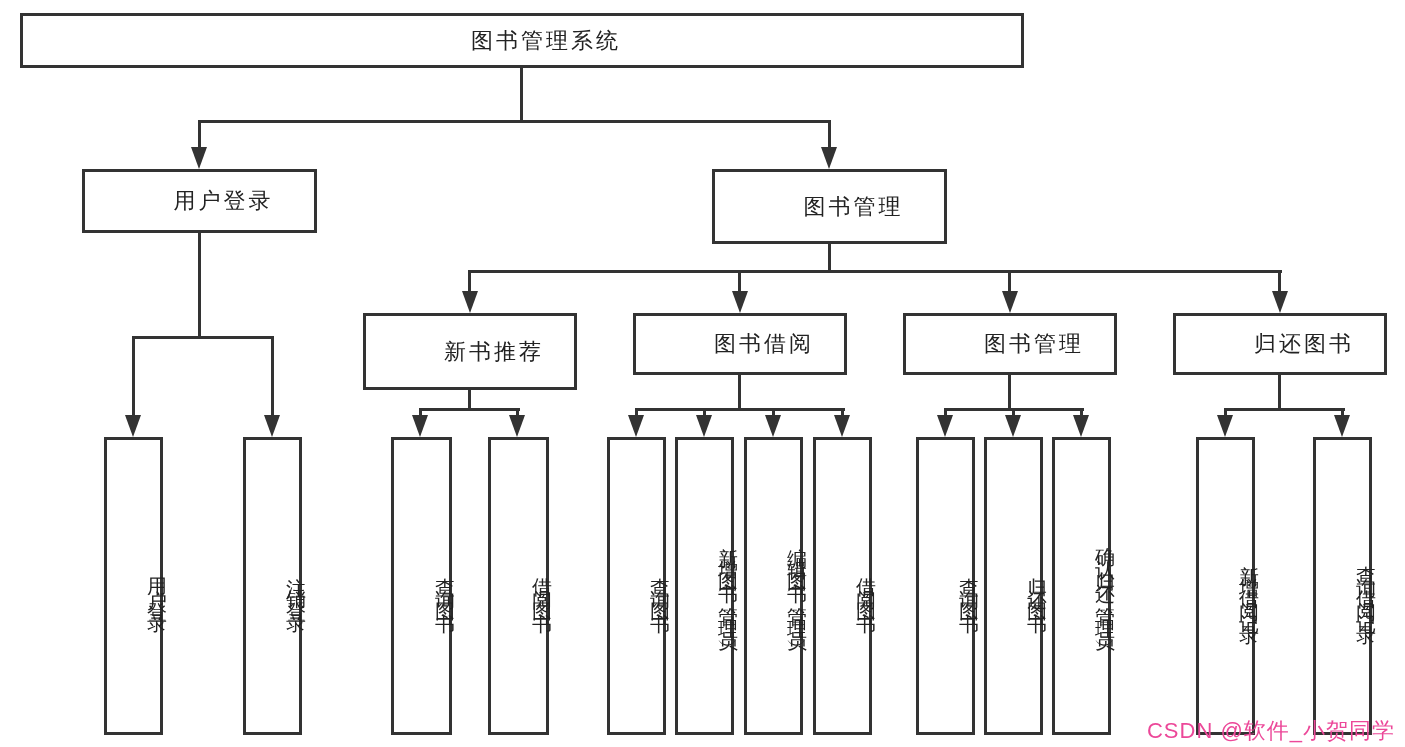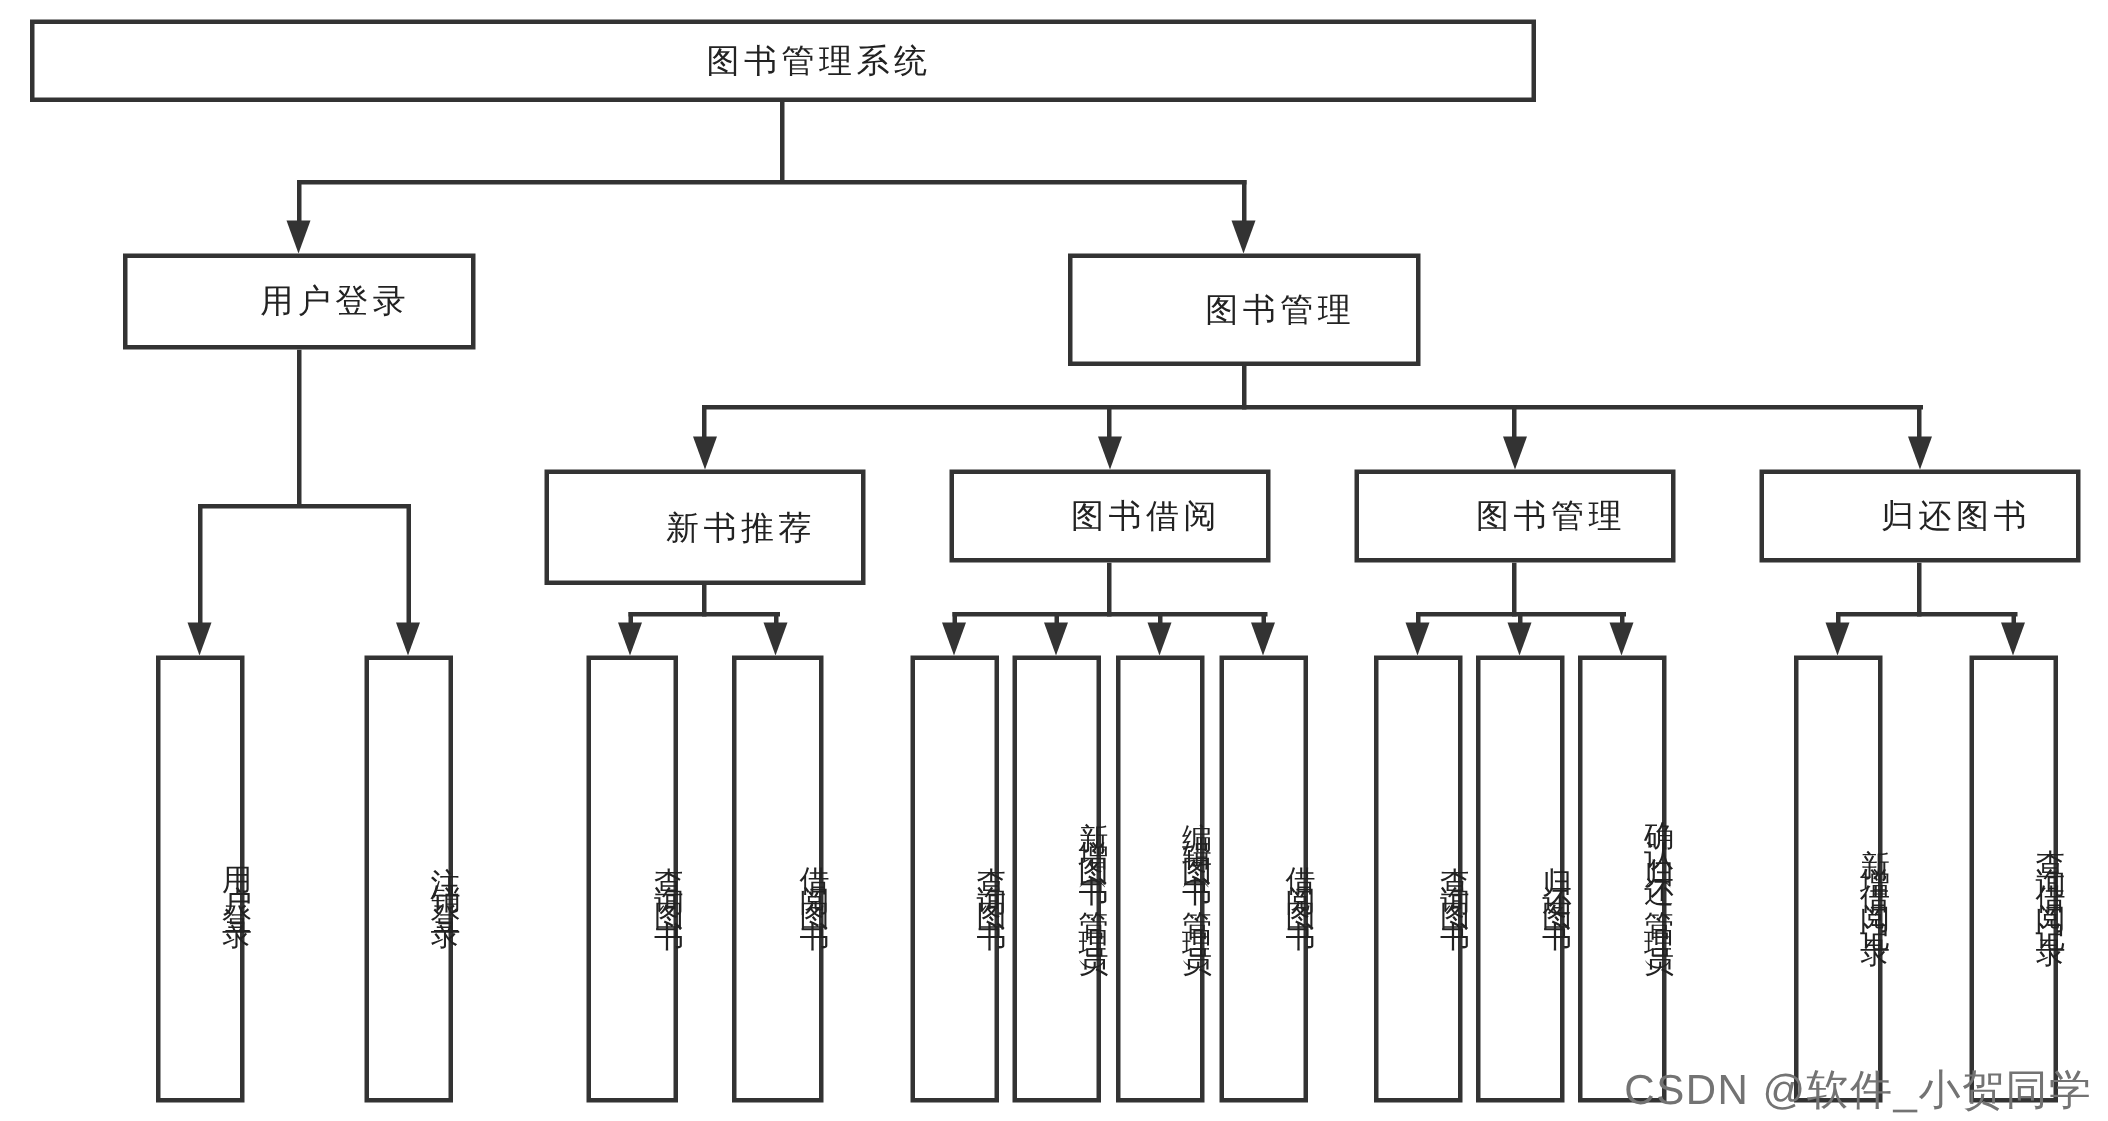--- a/index.html
+++ b/index.html
@@ -33,21 +33,21 @@
   .line { position: absolute; background: #333333; }
   .arrow {
     position: absolute; width: 0; height: 0;
     border-left: 8px solid transparent;
     border-right: 8px solid transparent;
     border-top: 22px solid #333333;
   }
 
   .watermark {
     position: absolute; right: 10px; bottom: 1px;
-    font-size: 28px; color: #737373; letter-spacing: 1px;
+    font-size: 22px; color: #ec4899; letter-spacing: 1px;
     z-index: 5;
   }
 </style>
 </head>
 <body>
 
 <div class="stage">
 
   <div class="line" style="left:520px; top:68px; width:3px; height:52px;"></div>
   <div class="line" style="left:198px; top:120px; width:633px; height:3px;"></div>

